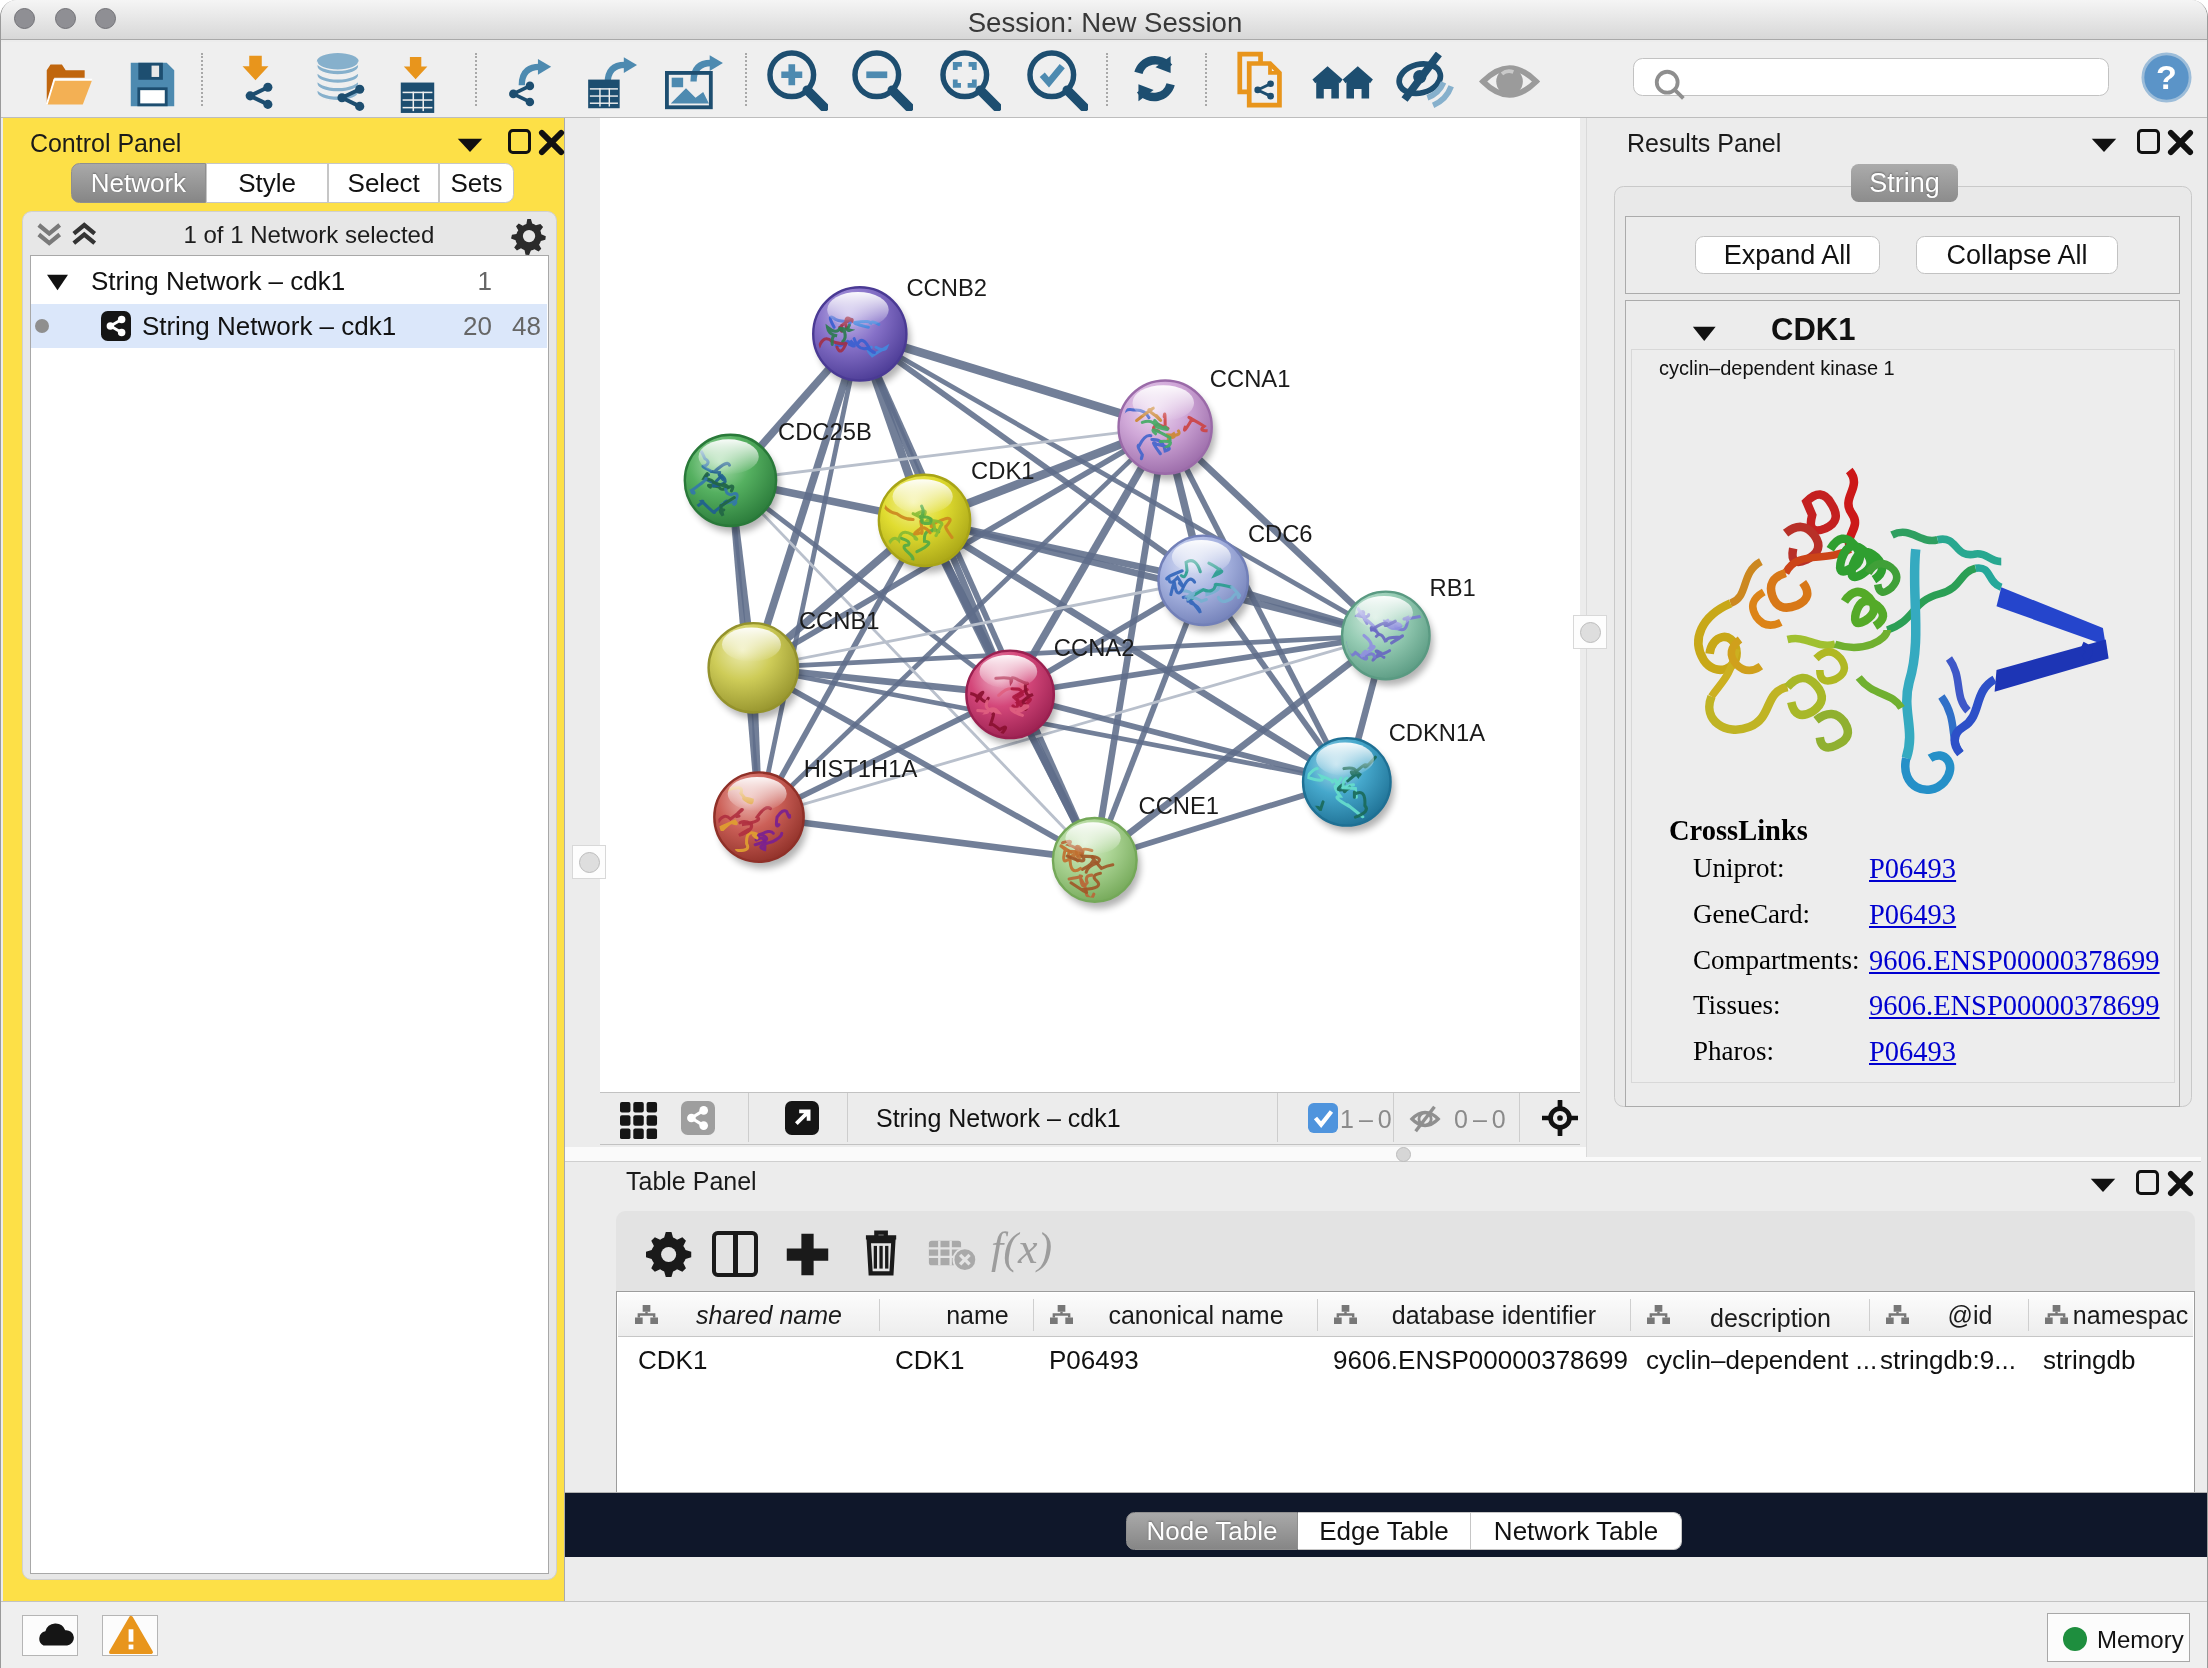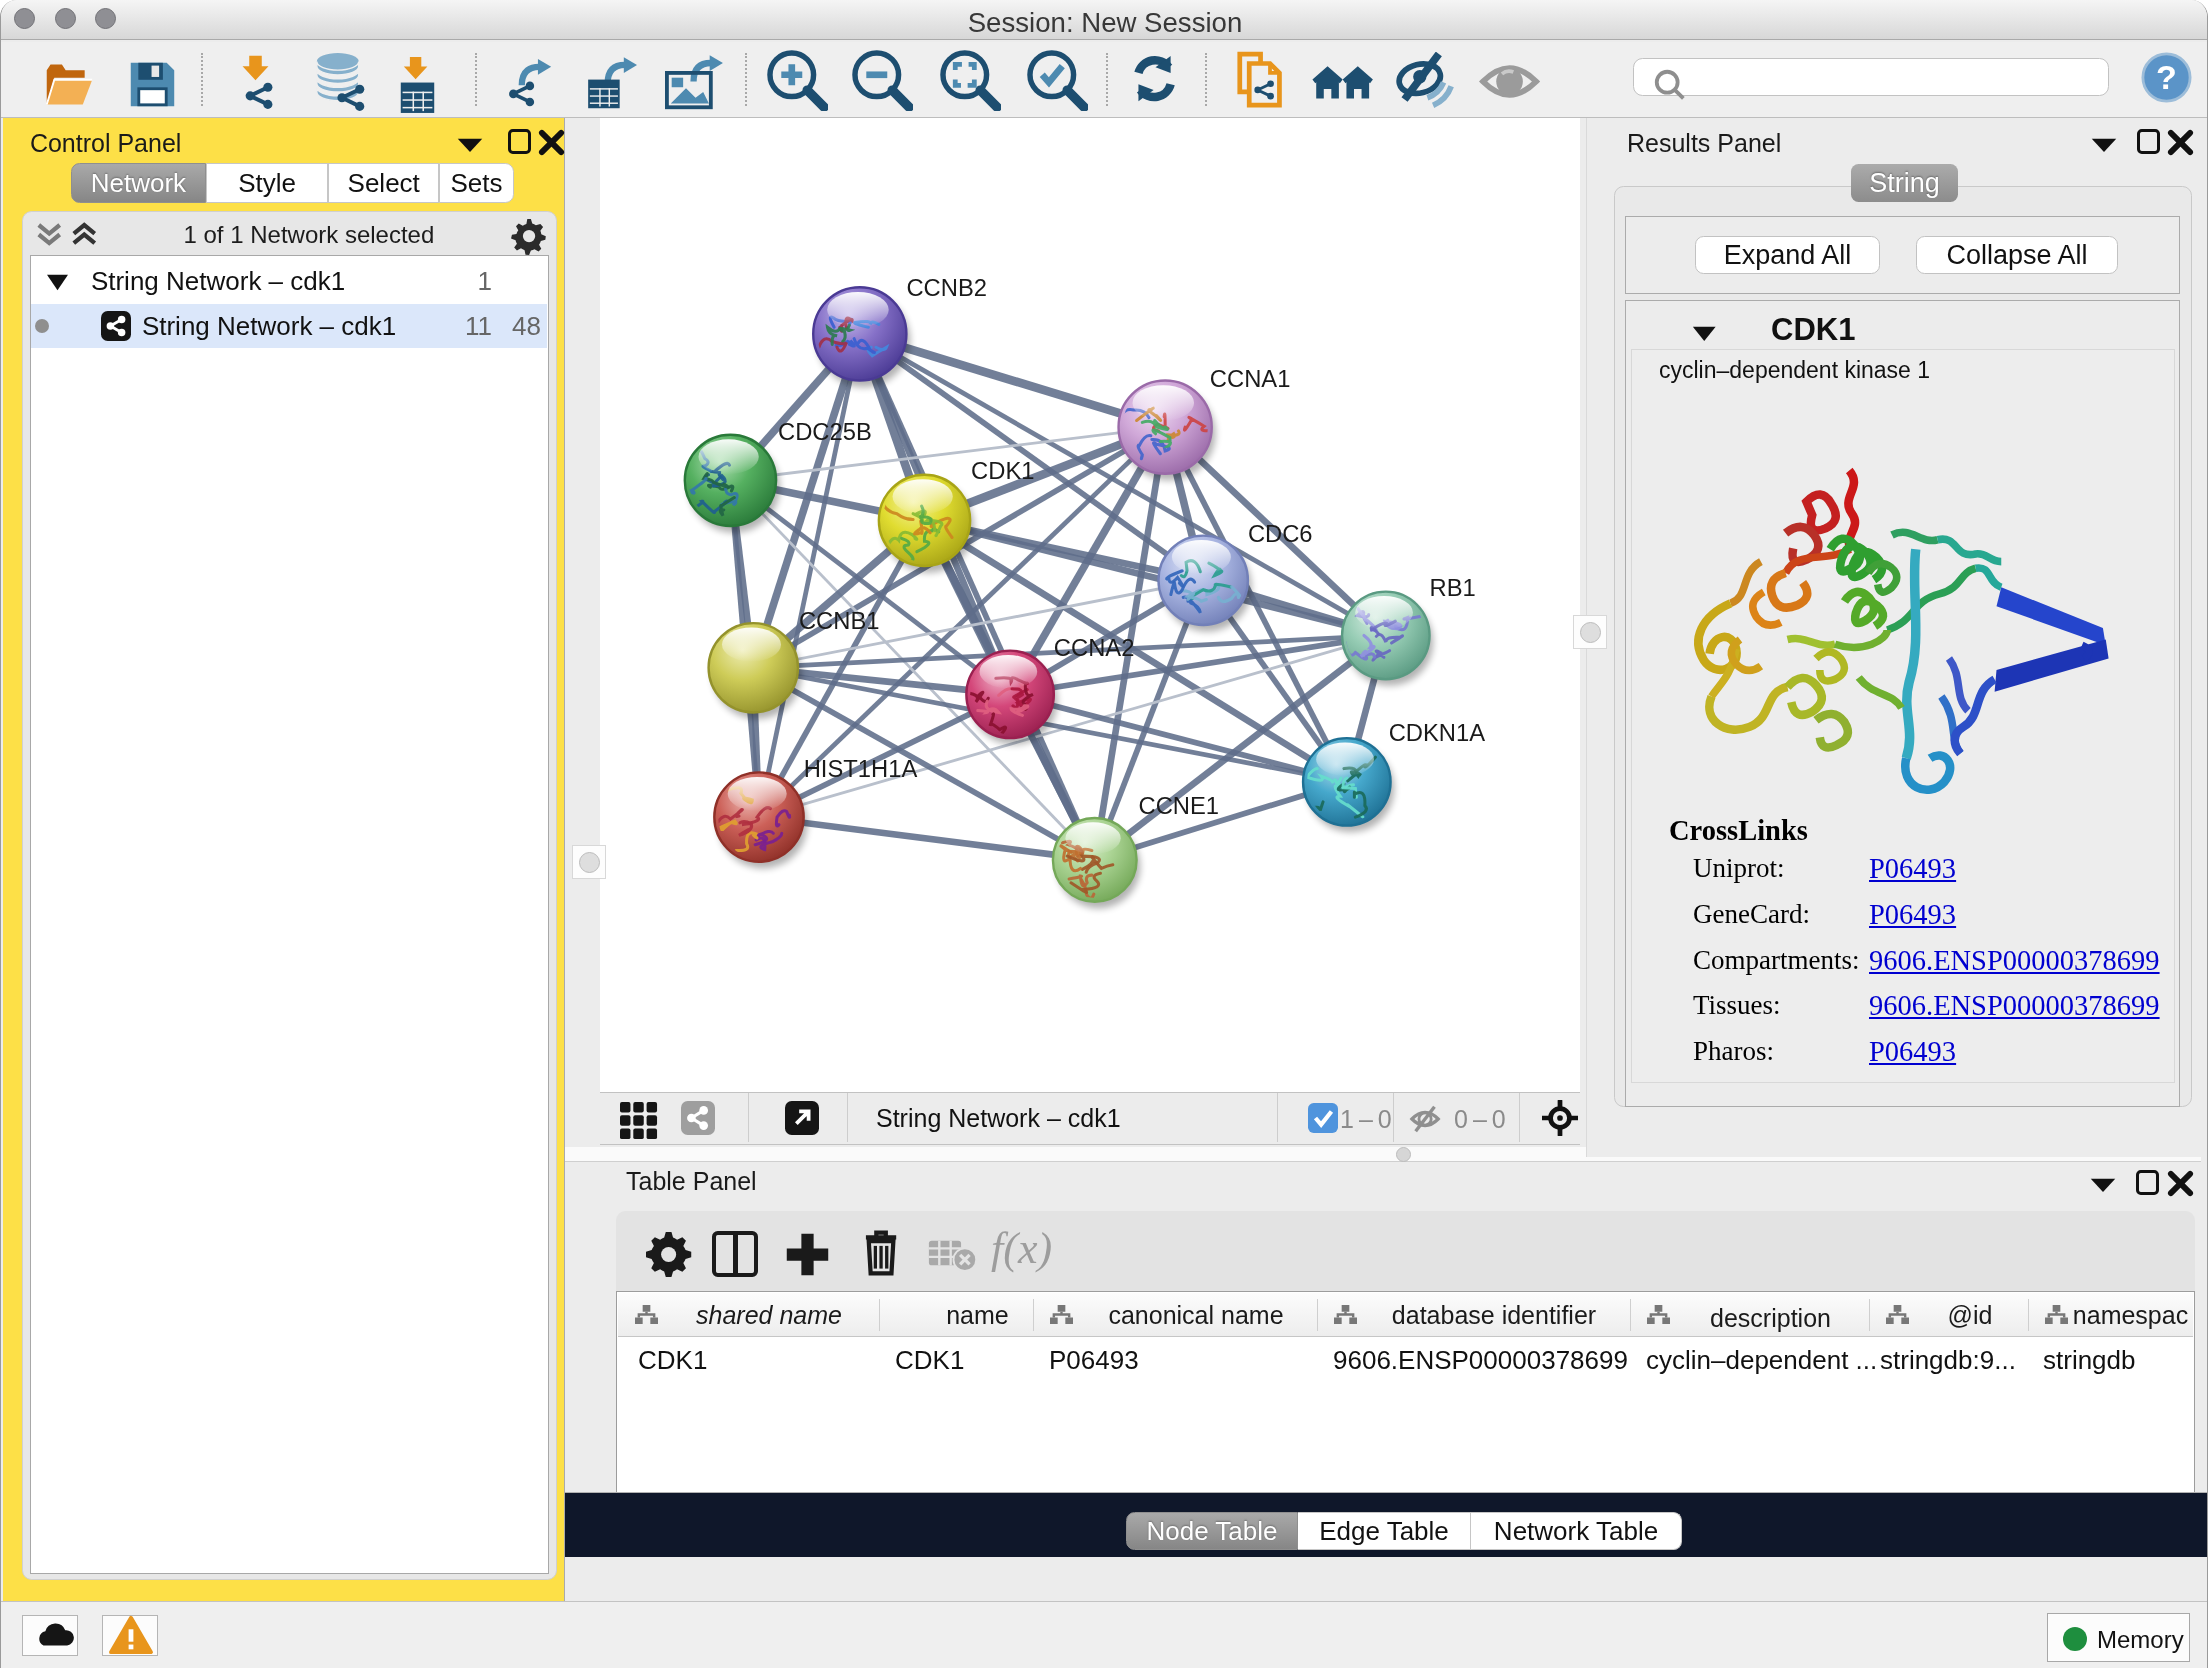--- a/index.html
+++ b/index.html
@@ -242,21 +242,21 @@
       <div class="abs" style="left:32px;top:201px;width:14.3px;height:14.3px;border-radius:50%;background:#8f8f8f;"></div>
       <div class="abs" style="left:98px;top:193px;width:30px;height:30px;background:#151515;border-radius:6.7px;"></div>
       <svg class="abs" style="left:98px;top:193px;" width="30" height="30" viewBox="0 0 32 32">
         <line x1="22" y1="9" x2="10" y2="16" stroke="#fff" stroke-width="3"></line>
         <line x1="10" y1="16" x2="22" y2="23" stroke="#fff" stroke-width="3"></line>
         <circle cx="22" cy="9" r="4" fill="#fff"></circle>
         <circle cx="10" cy="16" r="4" fill="#fff"></circle>
         <circle cx="22" cy="23" r="4" fill="#fff"></circle>
       </svg>
       <div class="abs" style="left:139px;top:193px;font-size:26px;color:#111;">String Network – cdk1</div>
-      <div class="abs" style="left:436px;top:193px;width:53px;text-align:right;font-size:26px;color:#666;">11</div>
+      <div class="abs" style="left:436px;top:193px;width:53px;text-align:right;font-size:26px;color:#666;">20</div>
       <div class="abs" style="left:485px;top:193px;width:53px;text-align:right;font-size:26px;color:#666;">48</div>
     </div>
 
   <div id="netpanel" class="abs">
       <svg class="abs" style="left:0;top:0" width="980" height="974" viewBox="0 0 1030 1024">
         <defs>
           <filter id="nblur" x="-40%" y="-40%" width="180%" height="180%">
             <feGaussianBlur stdDeviation="4"></feGaussianBlur>
           </filter>
           <radialGradient id="gCCNB2" cx="38%" cy="30%" r="75%">
@@ -624,21 +624,21 @@
       <div id="stringtab" class="abs" style="left:264px;top:46px;">String</div>
       <div class="abs" style="left:38px;top:98px;width:555px;height:78px;background:#ececec;border:1.9px solid #ababab;"></div>
       <div class="abs rbtn" style="left:108px;top:118px;width:185px;height:38px;">Expand All</div>
       <div class="abs rbtn" style="left:329px;top:118px;width:202px;height:38px;">Collapse All</div>
       <div class="abs" style="left:38px;top:182px;width:555px;height:807px;background:#ececec;border:1.9px solid #ababab;"></div>
       <svg class="abs" style="left:103px;top:204px;" width="28.5" height="23" viewBox="0 0 30 24">
         <path d="M3 5 L27 5 L15 20 Z" fill="#111"></path>
       </svg>
       <div class="abs" style="left:184px;top:194px;font-size:31px;font-weight:bold;color:#111;">CDK1</div>
       <div class="abs" style="left:44px;top:231px;width:544px;height:734px;background:#ededed;border:1px solid #d8d8d8;"></div>
-      <div class="abs" style="left:72px;top:239px;font-size:23px;color:#111;text-align:center;">cyclin–dependent kinase 1</div>
+      <div class="abs" style="left:72px;top:239px;font-size:20px;color:#111;text-align:center;">cyclin–dependent kinase 1</div>
       <svg class="abs" style="left:86px;top:341px;" width="457" height="380" viewBox="0 0 480 400">
         <path d="M185 12 C200 30 175 40 188 58 C198 72 180 80 186 95" stroke="#cc1818" stroke-width="9" fill="none"></path>
         <path d="M140 45 q16 -16 26 2 q12 18 -6 26 q-20 8 -14 -14 Z" fill="none" stroke="#c42020" stroke-width="9"></path>
         <path d="M118 78 q18 -14 30 2 q12 16 -8 26 q-18 8 -14 -12" stroke="#b83028" stroke-width="9" fill="none"></path>
         <path d="M186 95 C160 110 130 95 118 120" stroke="#cc4418" stroke-width="8" fill="none"></path>
         <path d="M118 120 q-20 6 -14 24 q6 18 26 10 q18 -8 6 -24" stroke="#d87818" stroke-width="9" fill="none"></path>
         <path d="M92 108 C70 120 80 145 60 152" stroke="#cc8820" stroke-width="8" fill="none"></path>
         <path d="M60 152 C30 165 18 190 32 212 C44 230 70 222 66 200 C62 180 40 185 38 205" stroke="#c8a818" stroke-width="9" fill="none"></path>
         <path d="M40 250 C30 275 55 292 80 282 C105 272 95 245 120 240" stroke="#c0b424" stroke-width="9" fill="none"></path>
         <path d="M66 200 C60 230 50 235 40 250" stroke="#ccb020" stroke-width="8" fill="none"></path>

